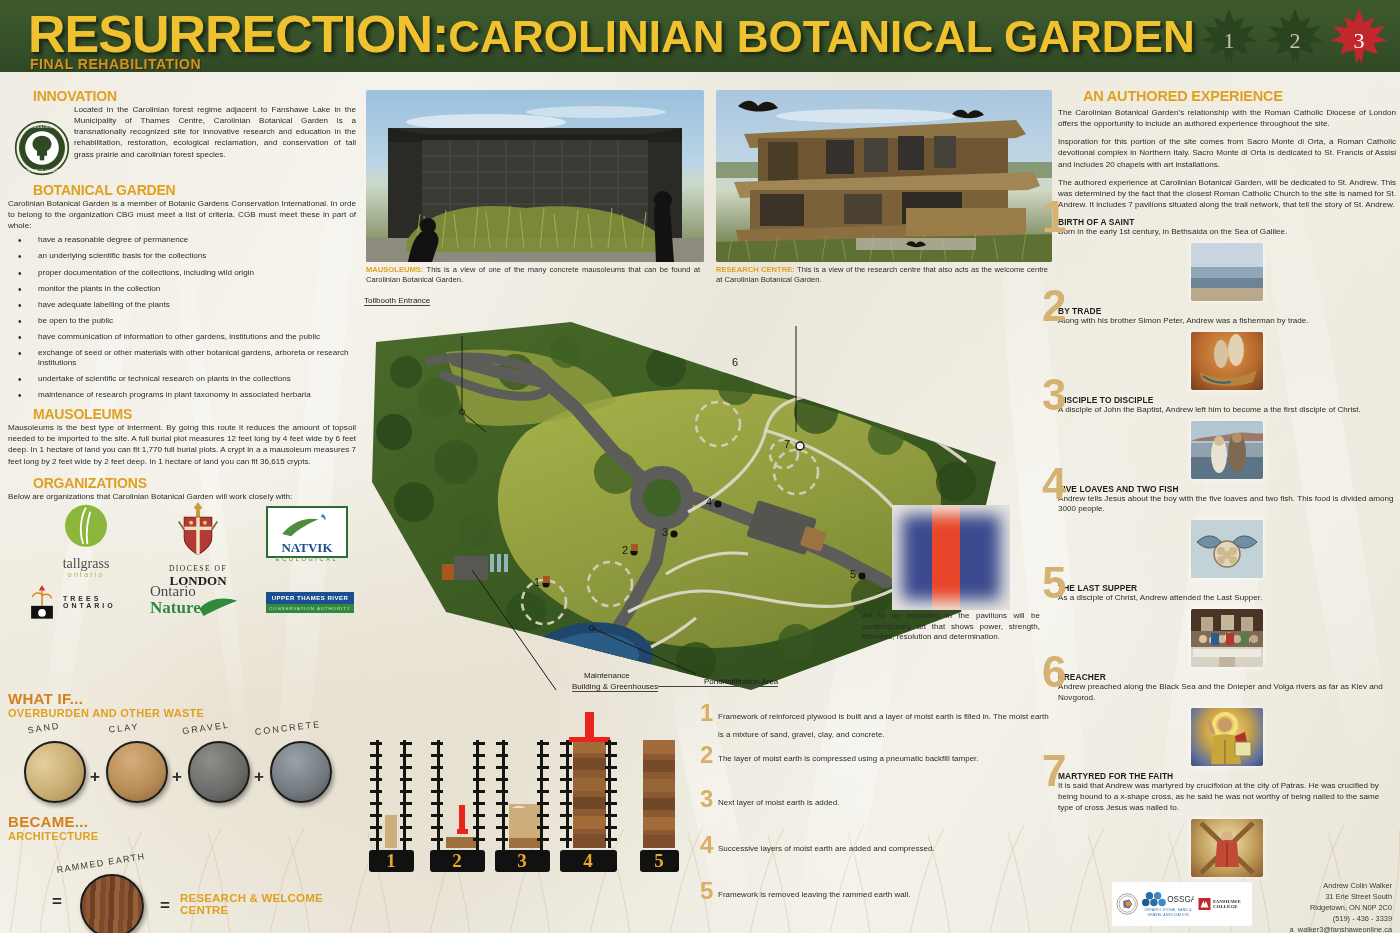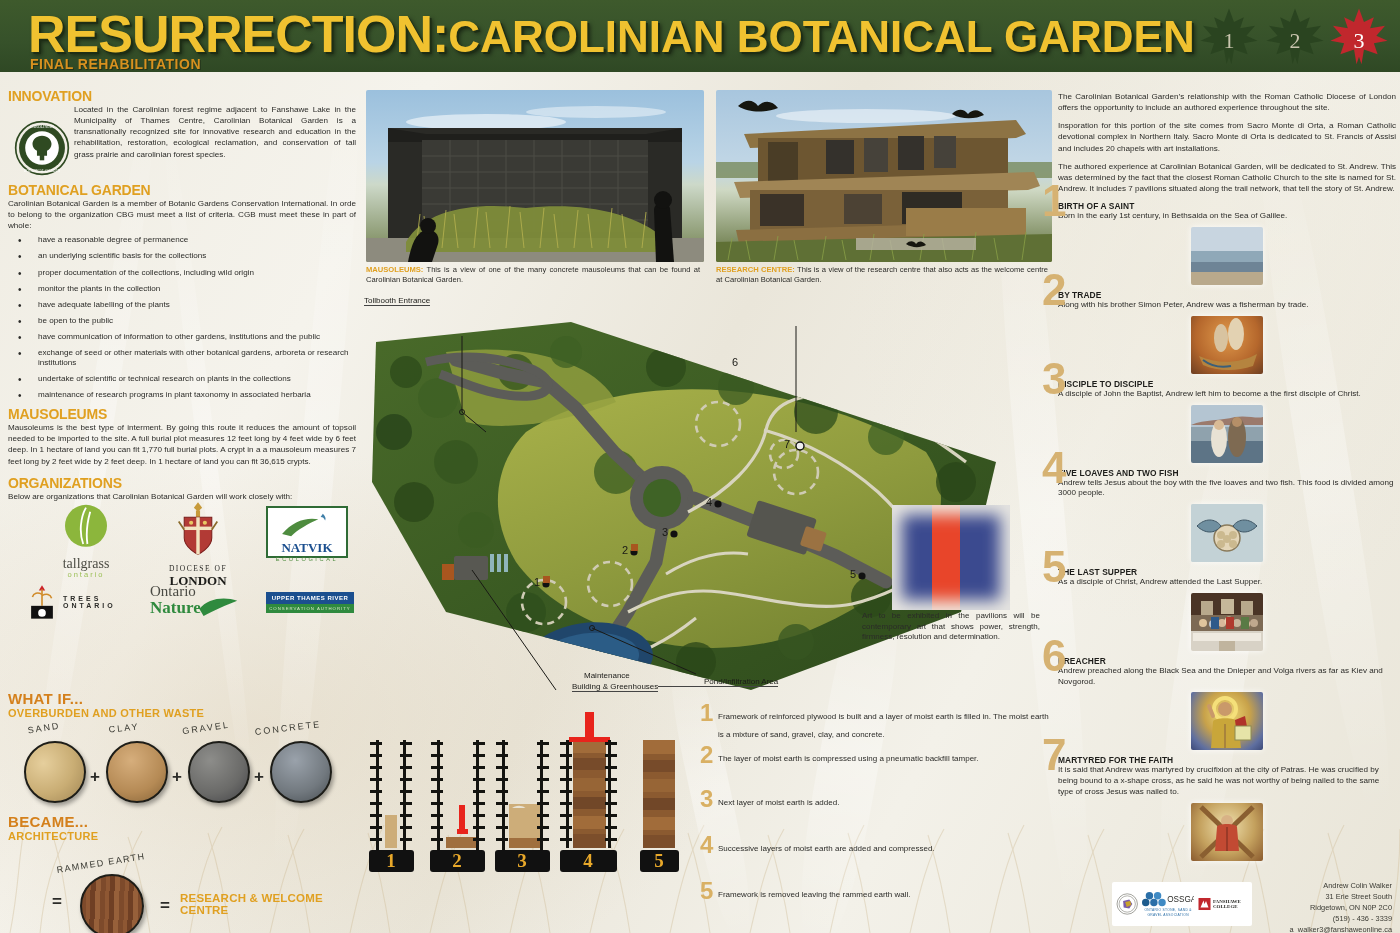--- a/index.html
+++ b/index.html
@@ -40,21 +40,21 @@
     color:#d8911f; text-shadow:1px 1px 0 #23331a;
   }
   .leaf-wrap { position:absolute; top:6px; width:66px; height:62px; }
   .leaf-num { position:absolute; width:100%; text-align:center; top:22px;
               font-size:22px; color:#c9c5ae; z-index:3; font-family:"Liberation Serif",serif; }
   .leaf-num.active { color:#fff; }
   svg.leafsvg { position:absolute; left:0; top:0; width:66px; height:62px; }
 
   
   .hd { color:#e0a021; font-weight:bold; letter-spacing:-.2px; }
-  .hd-lg { font-size:14px; }
+  .hd-lg { font-size:14px;margin-left:25px; }
   .body-txt { font-size:8.1px; line-height:1.38; color:#2b2b28; text-align:justify; }
   .body-txt p { margin-bottom:7px; }
 
   #col-left { position:absolute; left:8px; top:88px; width:348px; }
   #logo-cbg { position:absolute; left:6px; top:16px; width:56px; height:56px; }
   #innov-txt { margin-left:66px; }
 
   ul.crit { list-style:none; margin-top:4px; }
   ul.crit li { position:relative; padding-left:30px; font-size:8.1px; color:#2b2b28; margin-bottom:5.5px; line-height:1.3; }
   ul.crit li:before { content:"•"; position:absolute; left:10px; top:-1px; font-size:10px; color:#2b2b28; }
@@ -705,20 +705,21 @@
       <span class="n">4</span>
       <span class="t">Successive layers of moist earth are added and compressed.</span>
     </div>
     <div class="step">
       <span class="n">5</span>
       <span class="t">Framework is removed leaving the rammed earth wall.</span>
     </div>
   </div>
 
   <div id="col-right">
+    <div class="hd hd-lg" style="font-size:14.5px;">AN AUTHORED EXPERIENCE</div>
     <div class="body-txt" style="margin-top:3px;">
       <p>The Carolinian Botanical Garden’s relationship with the Roman Catholic Diocese of London offers the opportunity to include an authored experience throughout the site.</p>
       <p>Insporation for this portion of the site comes from Sacro Monte di Orta, a Roman Catholic devotional complex in Northern Italy.  Sacro Monte di Orta is dedicated to St. Francis of Assisi and includes 20 chapels with art installations.</p>
       <p>The authored experience at Carolinian Botanical Garden, will be dedicated to St. Andrew.  This was determined by the fact that the closest Roman Catholic Church to the site is named for St. Andrew. It includes 7 pavilions situated along the trail network, that tell the story of St. Andrew.</p>
     </div>
 
     <div class="story" style="margin-top:4px;">
       <span class="big">1</span>
       <div class="sh">BIRTH OF A SAINT</div>
       <div class="sb">Born in the early 1st century, in Bethsaida on the Sea of Galilee.</div>

